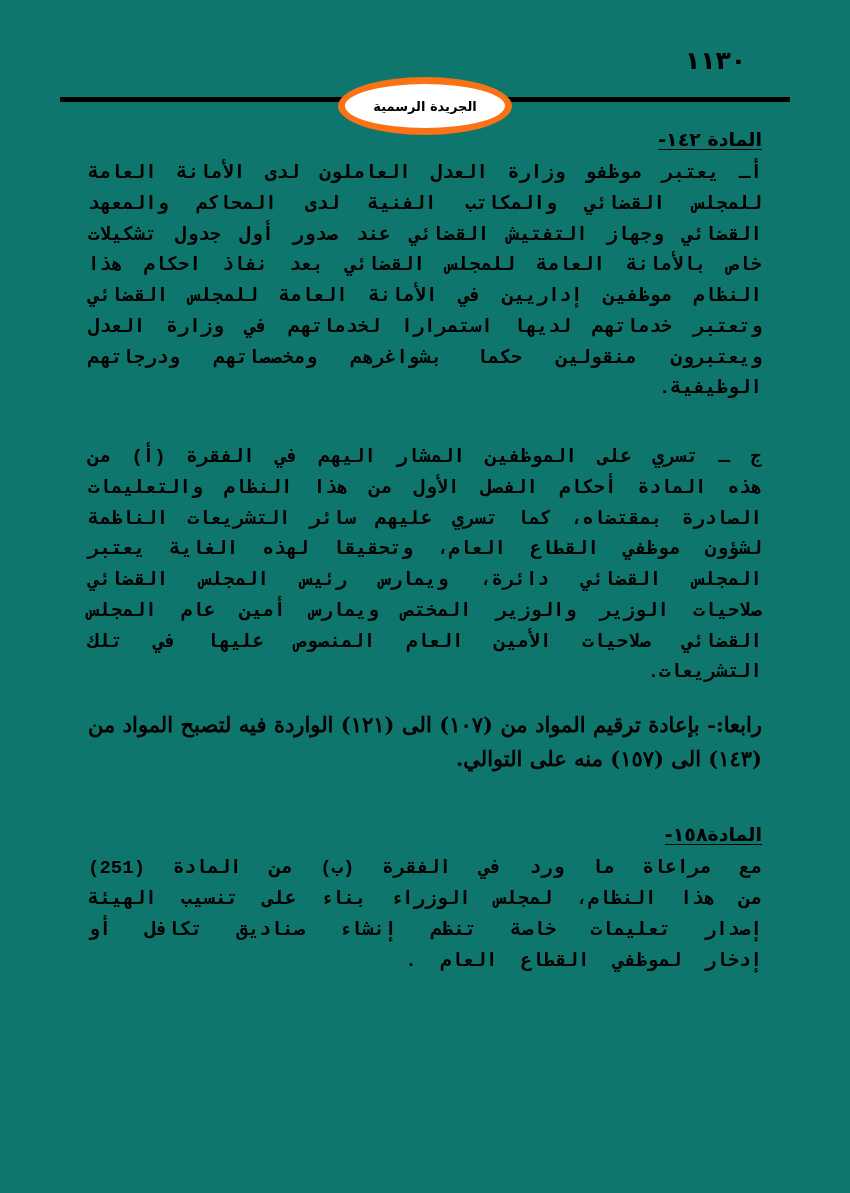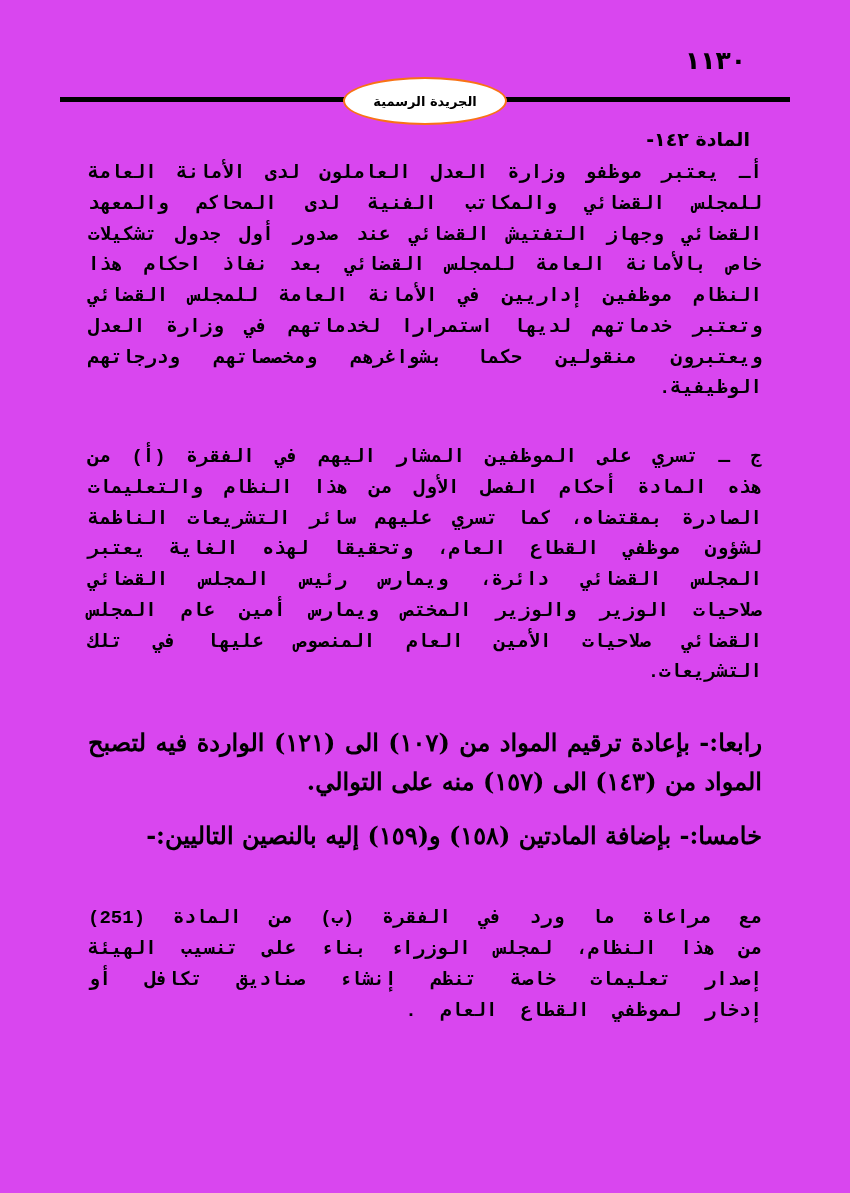--- a/index.html
+++ b/index.html
@@ -4,21 +4,21 @@
 <style>
   html, body {
     margin: 0;
     padding: 0;
     background: #ffffff;
   }
   .page {
     position: relative;
     width: 850px;
     height: 1193px;
-    background: #d946ef;
+    background: #0f766e;
     font-family: "DejaVu Sans", "Liberation Sans", sans-serif;
     color: #000000;
     overflow: hidden;
   }
 
   
   .header {
     position: absolute;
     top: 46px;
     left: 60px;
@@ -43,21 +43,21 @@
     height: 5px;
     background: #000000;
   }
   .header-ellipse {
     position: absolute;
     left: 50%;
     transform: translateX(-50%);
     top: 31px;
     width: 160px;
     height: 44px;
-    border: 2px solid #f97316;
+    border: 7px solid #f97316;
     border-radius: 50%;
     background: #ffffff;
     display: flex;
     align-items: center;
     justify-content: center;
   }
   .header-ellipse span {
     font-size: 13px;
     font-weight: 700;
     direction: rtl;
@@ -69,22 +69,23 @@
     top: 128px;
     right: 88px;
     left: 88px;
     direction: rtl;
     text-align: justify;
   }
 
   .article-title {
     font-size: 19px;
     font-weight: 700;
+    text-decoration: underline;
     text-underline-offset: 3px;
-    margin: 0 12px 8px 0;
+    margin: 0 0 8px 0;
     text-align: right;
     direction: rtl;
   }
 
   .para {
     font-size: 19px;
     font-weight: 700;
     line-height: 1.62;
     margin: 0 0 6px 0;
     text-align: justify;
@@ -102,24 +103,24 @@
   .para.xloose {
     word-spacing: 12px;
   }
   .gap-lg { height: 26px; }
   .gap-md { height: 14px; }
   .gap-sm { height: 6px; }
   .gap-xl { height: 46px; }
 
   .para-serif {
     font-family: "DejaVu Serif", "Liberation Serif", serif;
-    font-size: 24px;
+    font-size: 21px;
     font-weight: 700;
     line-height: 1.6;
-    margin: 16px 0 2px 0;
+    margin: 0 0 2px 0;
     text-align: justify;
     text-align-last: right;
     direction: rtl;
   }
 </style>
 </head>
 <body>
 
 <div class="page">
 
@@ -141,21 +142,21 @@
 
 
     <div class="gap-sm"></div>
 
     <p class="para loose">ج ـ تسري على الموظفين المشار اليهم في الفقرة (أ) من هذه المادة أحكام الفصل الأول من هذا النظام والتعليمات الصادرة بمقتضاه، كما تسري عليهم سائر التشريعات الناظمة لشؤون موظفي القطاع العام، وتحقيقا لهذه الغاية يعتبر المجلس القضائي دائرة، ويمارس رئيس المجلس القضائي صلاحيات الوزير والوزير المختص ويمارس أمين عام المجلس القضائي صلاحيات الأمين العام المنصوص عليها في تلك التشريعات.</p>
 
     <div class="gap-md"></div>
 
     <p class="para-serif">رابعا:- بإعادة ترقيم المواد من (١٠٧) الى (١٢١) الواردة فيه لتصبح المواد من (١٤٣) الى (١٥٧) منه على التوالي.</p>
 
-    <p class="para-serif">خامسا:- بإضافة المادتين (١٥٨) و(١٥٩) إليه بالنصين التاليين:-</p>
 
     <div class="gap-xl"></div>
 
+    <div class="article-title">المادة١٥٨-</div>
 
     <p class="para xloose">مع مراعاة ما ورد في الفقرة (ب) من المادة (251) من هذا النظام، لمجلس الوزراء بناء على تنسيب الهيئة إصدار تعليمات خاصة تنظم إنشاء صناديق تكافل أو إدخار لموظفي القطاع العام .</p>
 
   </div>
 </div>
 
 </body></html>

